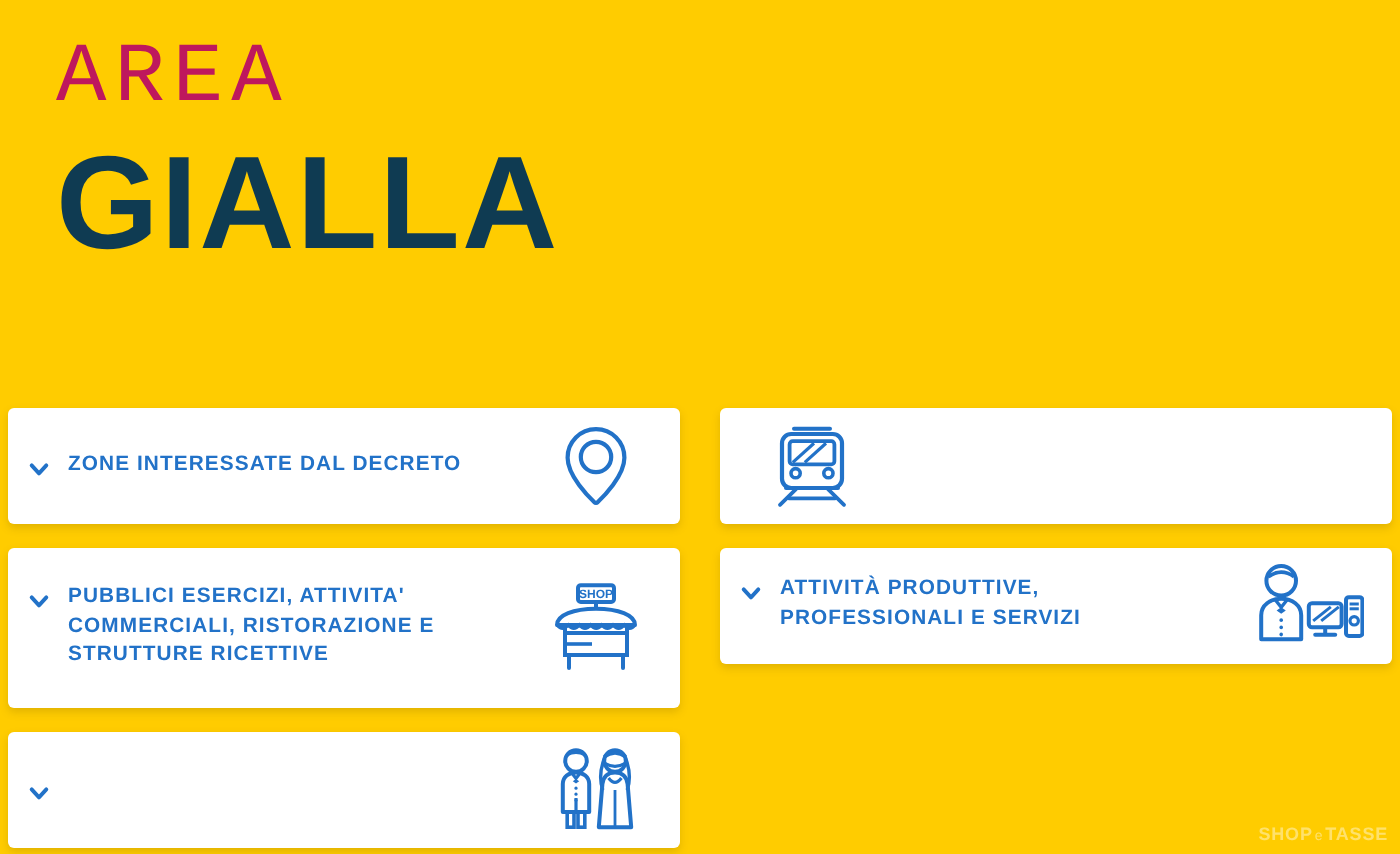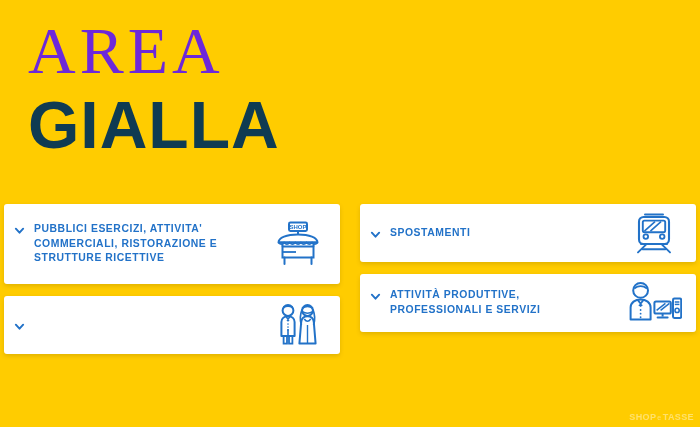--- a/index.html
+++ b/index.html
@@ -23,26 +23,26 @@
   }
 
   
   .title-block {
     position: absolute;
     left: 28px;
     top: 18px;
     line-height: 1;
   }
   .title-line1 {
-    font-size: 66px;
+    font-size: 42px;
     font-weight: 300;
     letter-spacing: 4px;
-    color: #6d28d9;
+    color: #be185d;
     display: block;
-    font-family: Liberation Serif, serif;
+    font-family: Liberation Mono, monospace;
   }
   .title-line2 {
     font-size: 66px;
     font-weight: 700;
     letter-spacing: 1px;
     color: #0F3B52;
     display: block;
     margin-top: 8px;
     font-family: Liberation Sans, sans-serif;
   }
@@ -142,20 +142,36 @@
 
   <div class="title-block">
     <span class="title-line1">AREA</span>
     <span class="title-line2">GIALLA</span>
   </div>
 
   <div class="cards">
 
     <div class="col">
 
+      <div class="card h1">
+        <div class="card-left">
+          <span class="chev">
+            <svg width="11" height="11" viewBox="0 0 12 12">
+              <path d="M2 4 L6 8.4 L10 4" fill="none" stroke="#2272C8" stroke-width="2.1" stroke-linecap="round" stroke-linejoin="round"></path>
+            </svg>
+          </span>
+          <span class="card-label">ZONE INTERESSATE DAL DECRETO</span>
+        </div>
+        <span class="card-icon">
+          <svg width="34" height="42" viewBox="0 0 34 42">
+            <path d="M17 2.6 C9.1 2.6 2.8 9 2.8 16.9 C2.8 26 13.6 36.7 16.2 39.1 a1.1 1.1 0 0 0 1.6 0 C20.4 36.7 31.2 26 31.2 16.9 C31.2 9 24.9 2.6 17 2.6 Z" fill="none" stroke="#2272C8" stroke-width="2.1" stroke-linejoin="round"></path>
+            <circle cx="17" cy="16.5" r="7.6" fill="none" stroke="#2272C8" stroke-width="2.1"></circle>
+          </svg>
+        </span>
+      </div>
 
       <div class="card h3">
         <div class="card-left">
           <span class="chev">
             <svg width="11" height="11" viewBox="0 0 12 12">
               <path d="M2 4 L6 8.4 L10 4" fill="none" stroke="#2272C8" stroke-width="2.1" stroke-linecap="round" stroke-linejoin="round"></path>
             </svg>
           </span>
           <span class="card-label">PUBBLICI ESERCIZI, ATTIVITA' COMMERCIALI, RISTORAZIONE E STRUTTURE RICETTIVE</span>
         </div>
@@ -219,28 +235,20 @@
             <line x1="32.5" y1="22" x2="32.5" y2="40.6" stroke="#2272C8" stroke-width="1.4"></line>
           </svg>
         </span>
       </div>
 
     </div>
 
     <div class="col">
 
       <div class="card h1">
-        <div class="card-left">
-          <span class="chev">
-            <svg width="11" height="11" viewBox="0 0 12 12">
-              <path d="M2 4 L6 8.4 L10 4" fill="none" stroke="#2272C8" stroke-width="2.1" stroke-linecap="round" stroke-linejoin="round"></path>
-            </svg>
-          </span>
-          <span class="card-label">SPOSTAMENTI</span>
-        </div>
         <span class="card-icon">
           <svg width="46" height="44" viewBox="0 0 46 44">
 
             <line x1="14" y1="3.4" x2="32" y2="3.4" stroke="#2272C8" stroke-width="2" stroke-linecap="round"></line>
 
             <rect x="8" y="6" width="30" height="27" rx="4.6" fill="none" stroke="#2272C8" stroke-width="2.1"></rect>
 
             <rect x="11.8" y="9.6" width="22.4" height="11.6" rx="1.6" fill="none" stroke="#2272C8" stroke-width="1.9"></rect>
             <line x1="13.4" y1="20.2" x2="24" y2="10.6" stroke="#2272C8" stroke-width="1.6"></line>
             <line x1="19.4" y1="20.2" x2="30" y2="10.6" stroke="#2272C8" stroke-width="1.6"></line>

